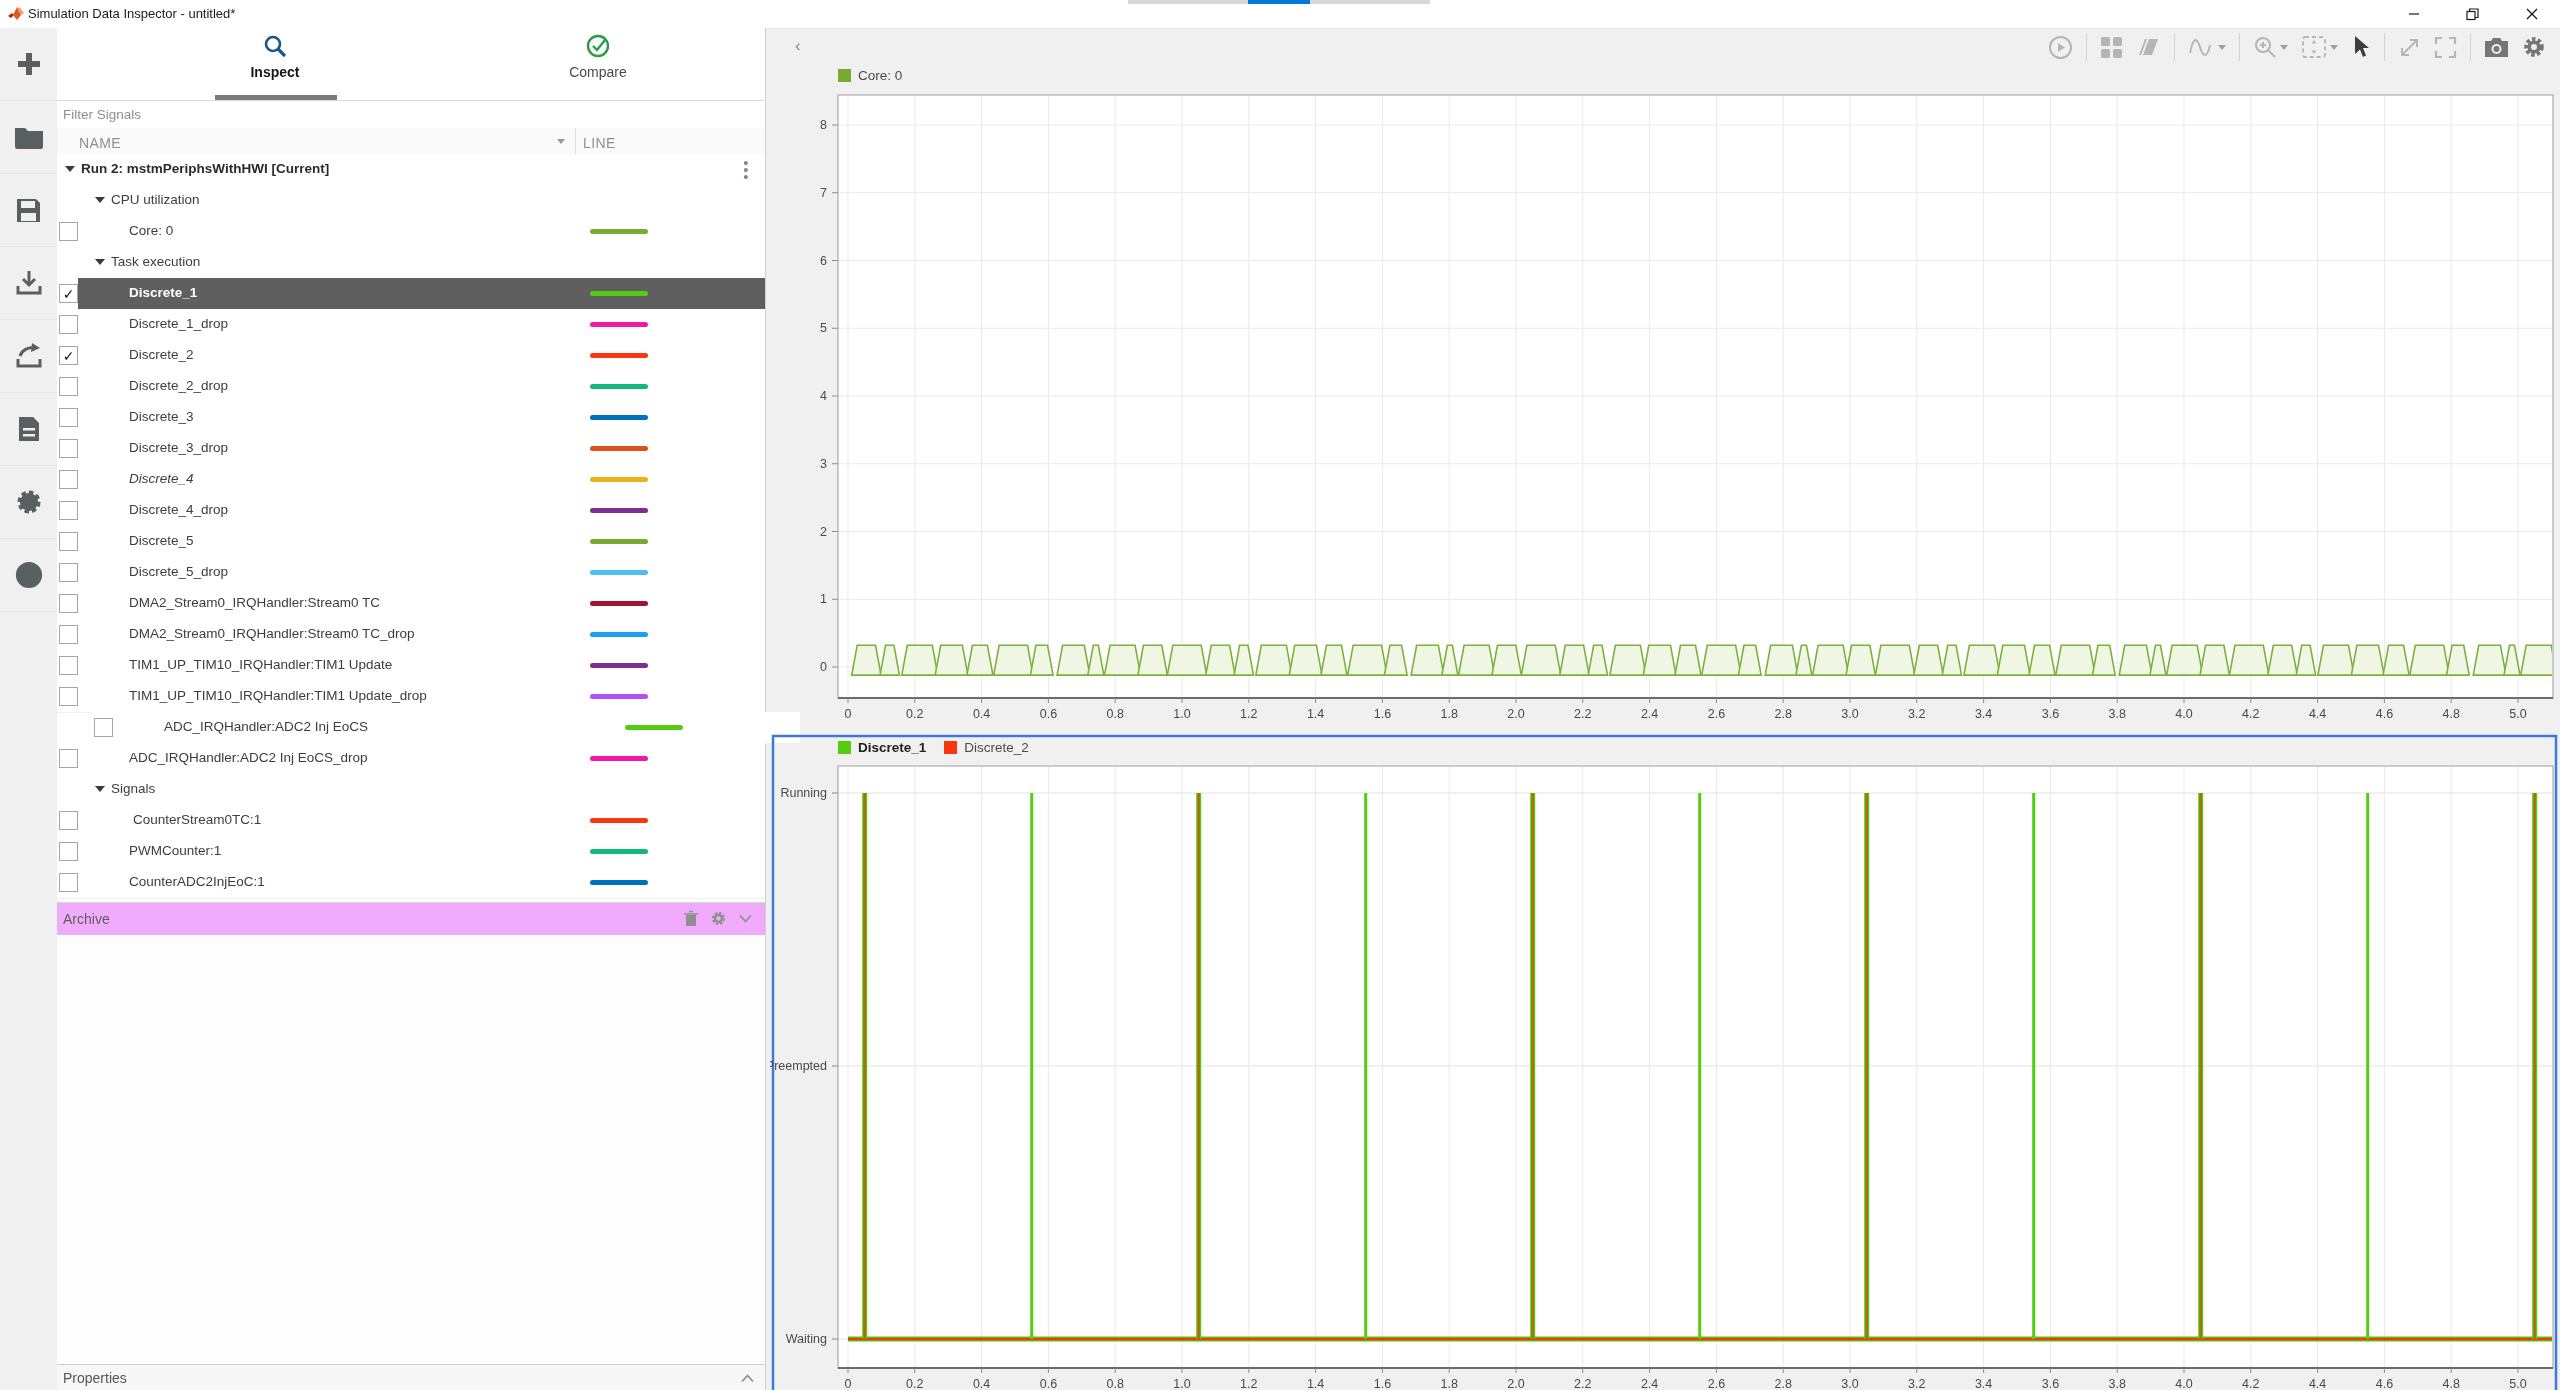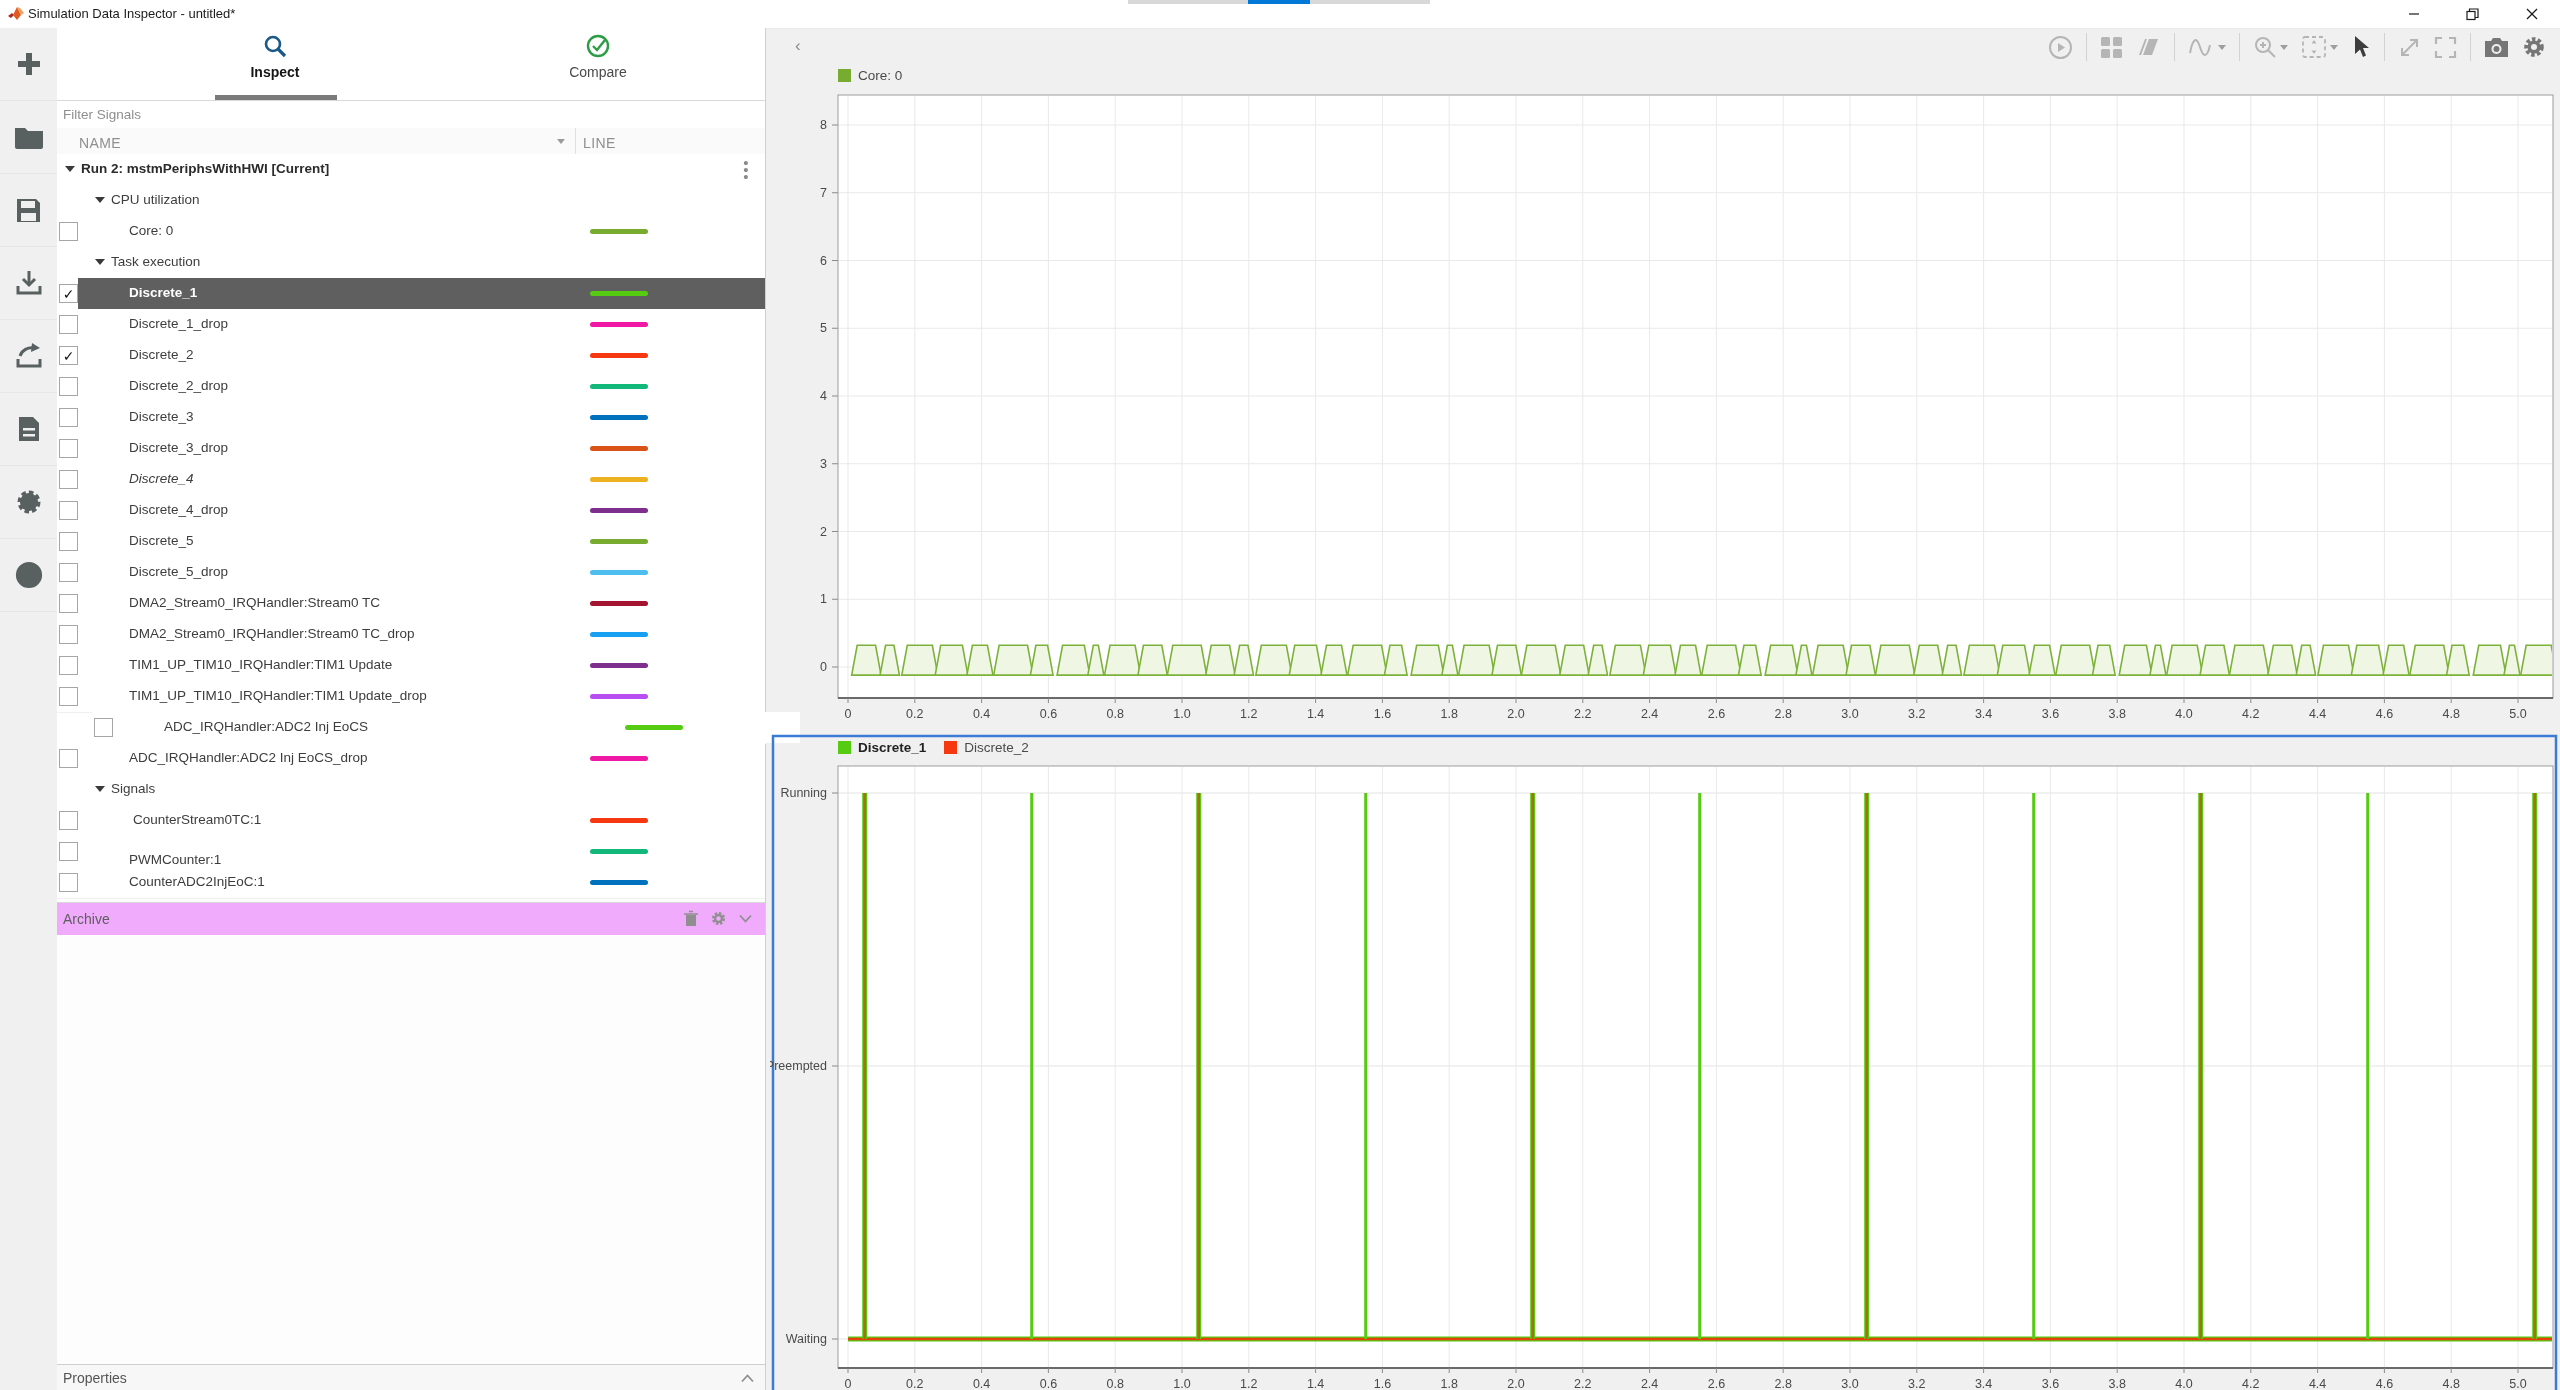--- a/index.html
+++ b/index.html
@@ -307,21 +307,21 @@
       </div>
       <div class="row signal" style="top: 651px;">
         <div class="sel-bg"></div>
         <div class="cbox"></div>
         <span class="rlabel" style="left: 76px; text-align: center;">CounterStream0TC:1</span>
         <div class="swatch" style="background: rgb(245, 56, 15);"></div>
       </div>
       <div class="row signal" style="top: 682px;">
         <div class="sel-bg"></div>
         <div class="cbox"></div>
-        <span class="rlabel" style="left: 72px; margin-top: 9px;">PWMCounter:1</span>
+        <span class="rlabel" style="left: 72px;">PWMCounter:1</span>
         <div class="swatch" style="background: rgb(18, 184, 122);"></div>
       </div>
       <div class="row signal" style="top: 713px;">
         <div class="sel-bg"></div>
         <div class="cbox"></div>
         <span class="rlabel" style="left: 72px;">CounterADC2InjEoC:1</span>
         <div class="swatch" style="background: rgb(0, 114, 189);"></div>
       </div>
     </div>
 

